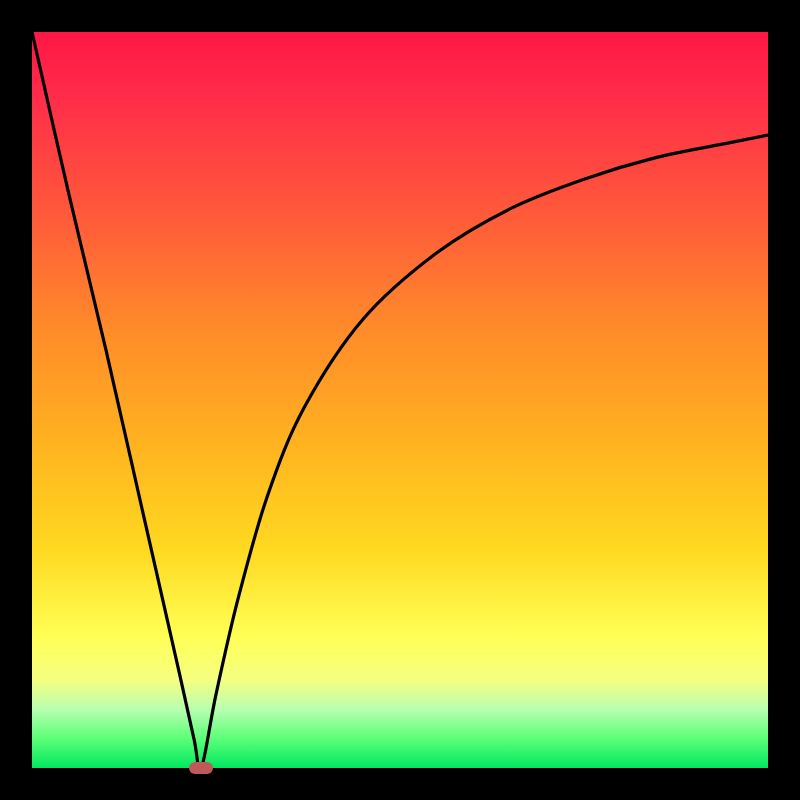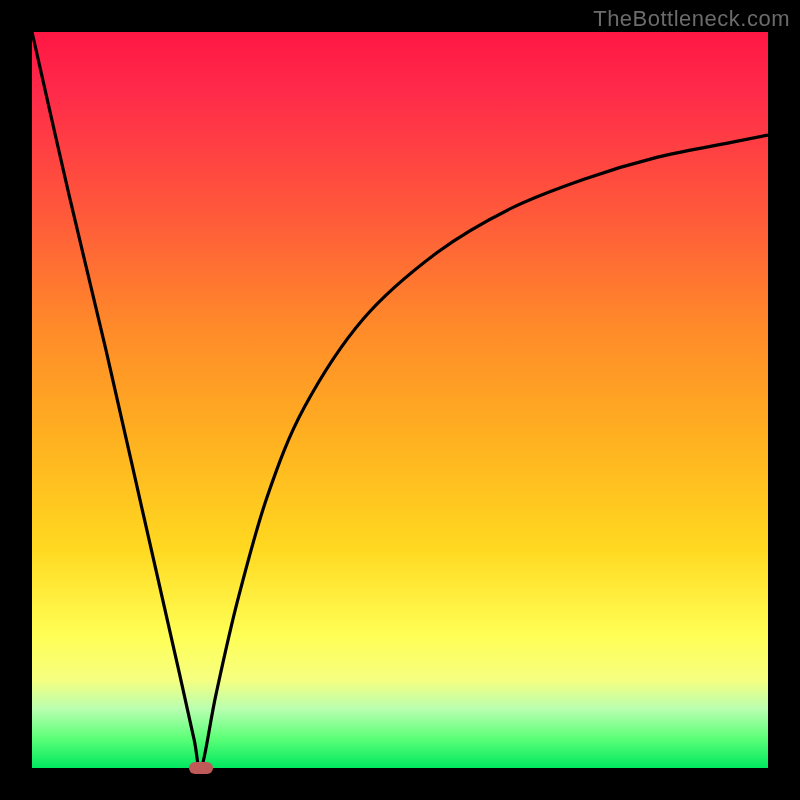--- a/index.html
+++ b/index.html
@@ -59,21 +59,20 @@
     font-size: 22px;
     font-weight: 400;
     letter-spacing: 0.5px;
   }
 </style>
 </head>
 <body>
 
 <div class="frame">
 
-  <div class="attribution">TheBottleneck.com</div>
 
   <div class="plot-area">
 
     <svg class="curve" viewBox="0 0 736 736" preserveAspectRatio="none">
       <path id="curve-path" fill="none" stroke="#000" stroke-width="3.2" d="M 0,0 C 6.133333333333334,26.98666666666666 24.53333333333334,109.17333333333329 36.800000000000004,161.91999999999996 C 49.06666666666667,214.66666666666663 61.33333333333334,263.73333333333335 73.60000000000001,316.48 C 85.86666666666667,369.2266666666667 98.13333333333333,424.42666666666673 110.39999999999999,478.40000000000003 C 122.66666666666666,532.3733333333333 138.61333333333334,602.2933333333333 147.20000000000002,640.3199999999999 C 155.7866666666667,678.3466666666666 158.23999999999998,690.6133333333332 161.92,706.56 C 165.6,722.5066666666667 165.6,743.36 169.28,736 C 172.96,728.64 177.86666666666667,690.6133333333333 184,662.4 C 190.13333333333333,634.1866666666666 197.49333333333334,599.84 206.08,566.72 C 214.66666666666669,533.6 224.48000000000002,495.5733333333333 235.52,463.68 C 246.56,431.7866666666667 256.37333333333333,404.8 272.32,375.36 C 288.26666666666665,345.92 309.12,312.8 331.2,287.04 C 353.28,261.28000000000003 380.26666666666665,239.20000000000007 404.8,220.80000000000007 C 429.33333333333337,202.40000000000006 453.8666666666667,188.90666666666667 478.40000000000003,176.64 C 502.9333333333334,164.3733333333333 527.4666666666667,155.7866666666666 552,147.19999999999993 C 576.5333333333333,138.61333333333326 601.0666666666667,131.25333333333333 625.6,125.12 C 650.1333333333333,118.98666666666668 680.8,114.07999999999998 699.1999999999999,110.39999999999998 C 717.5999999999999,106.71999999999997 729.8666666666667,104.26666666666664 736,103.03999999999996"></path>
     </svg>
 
     <div id="marker" class="marker" style="left: 169.28px; top: 736px;"></div>
   </div>
 

